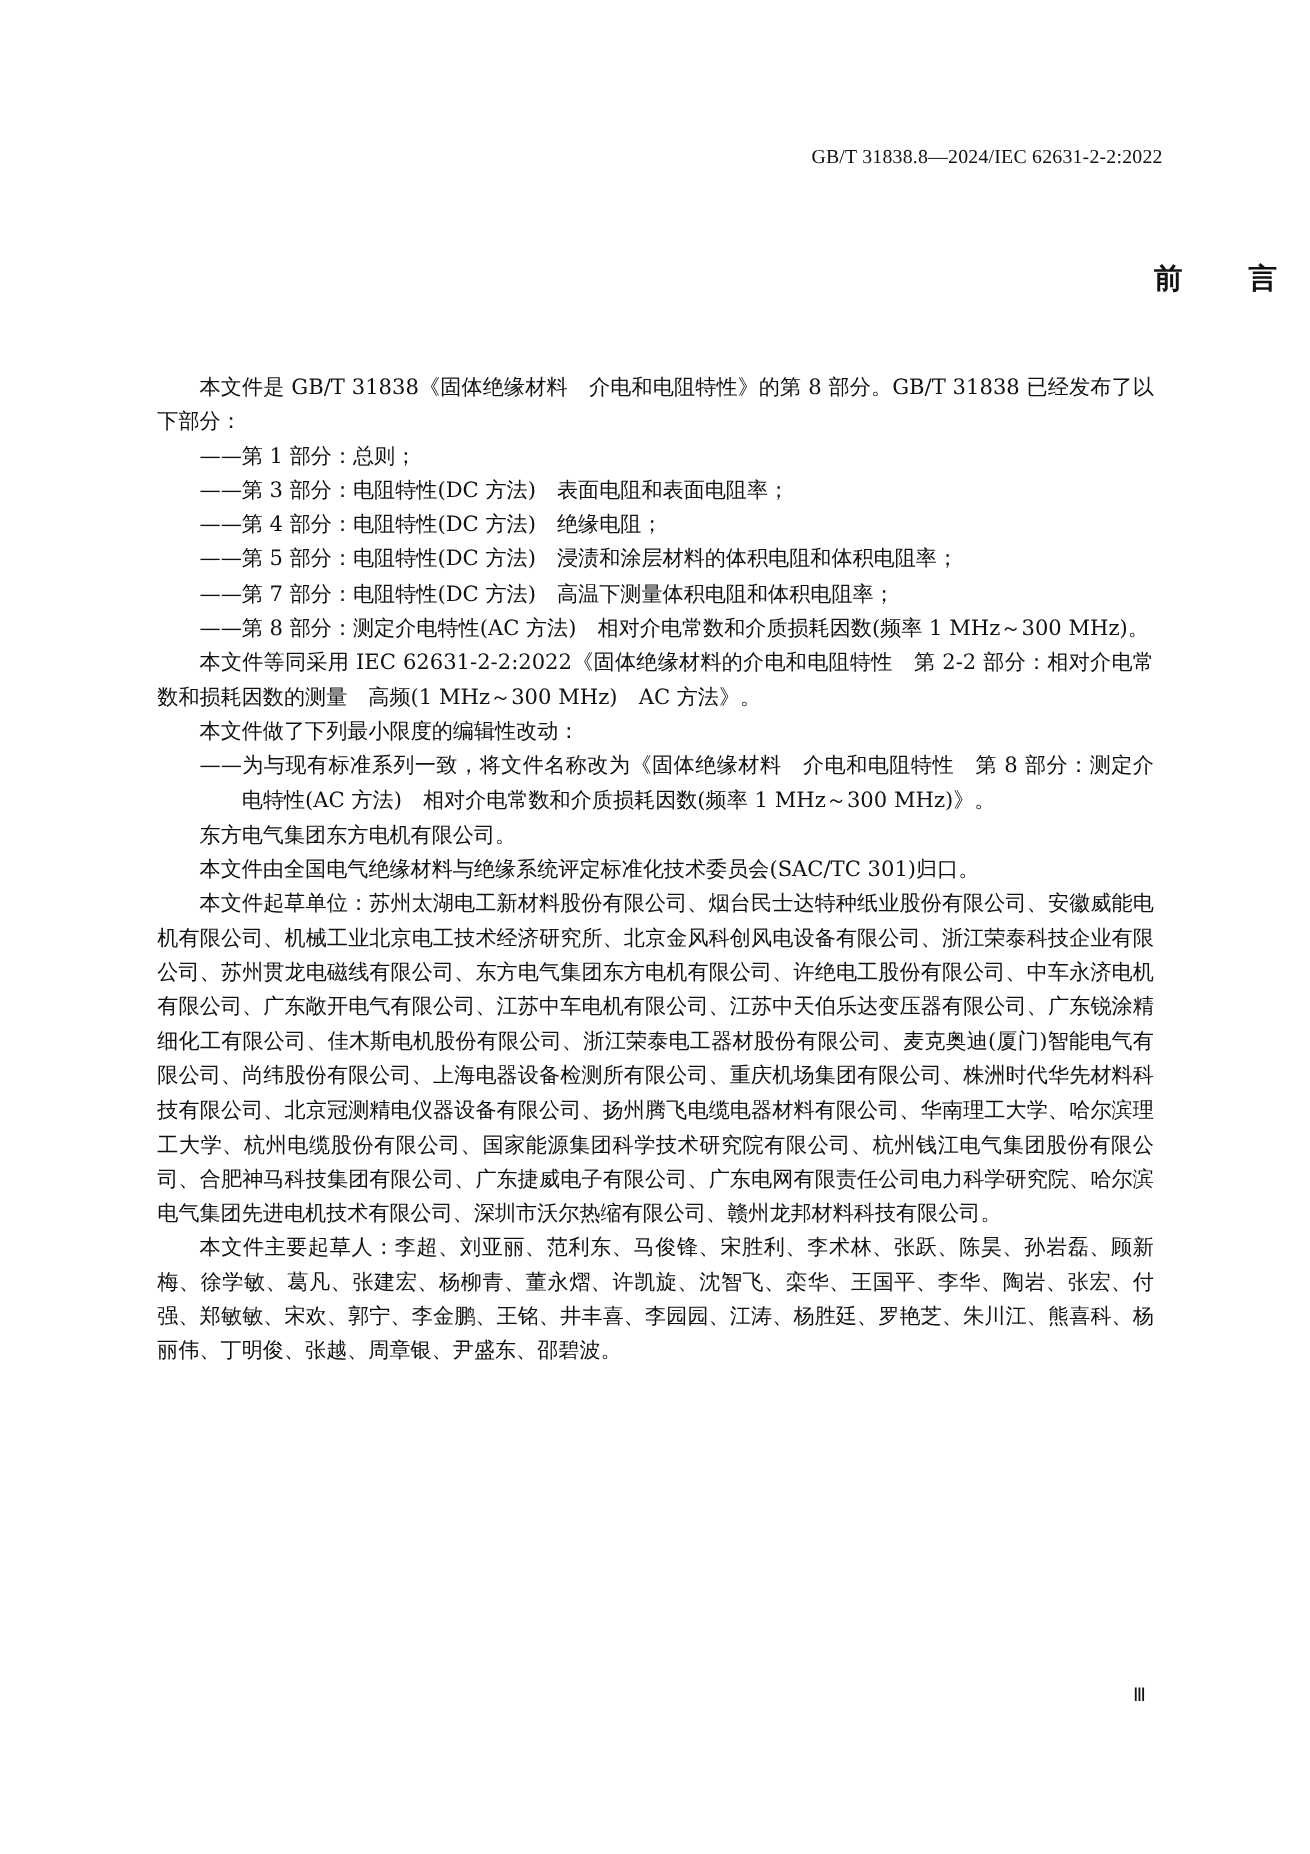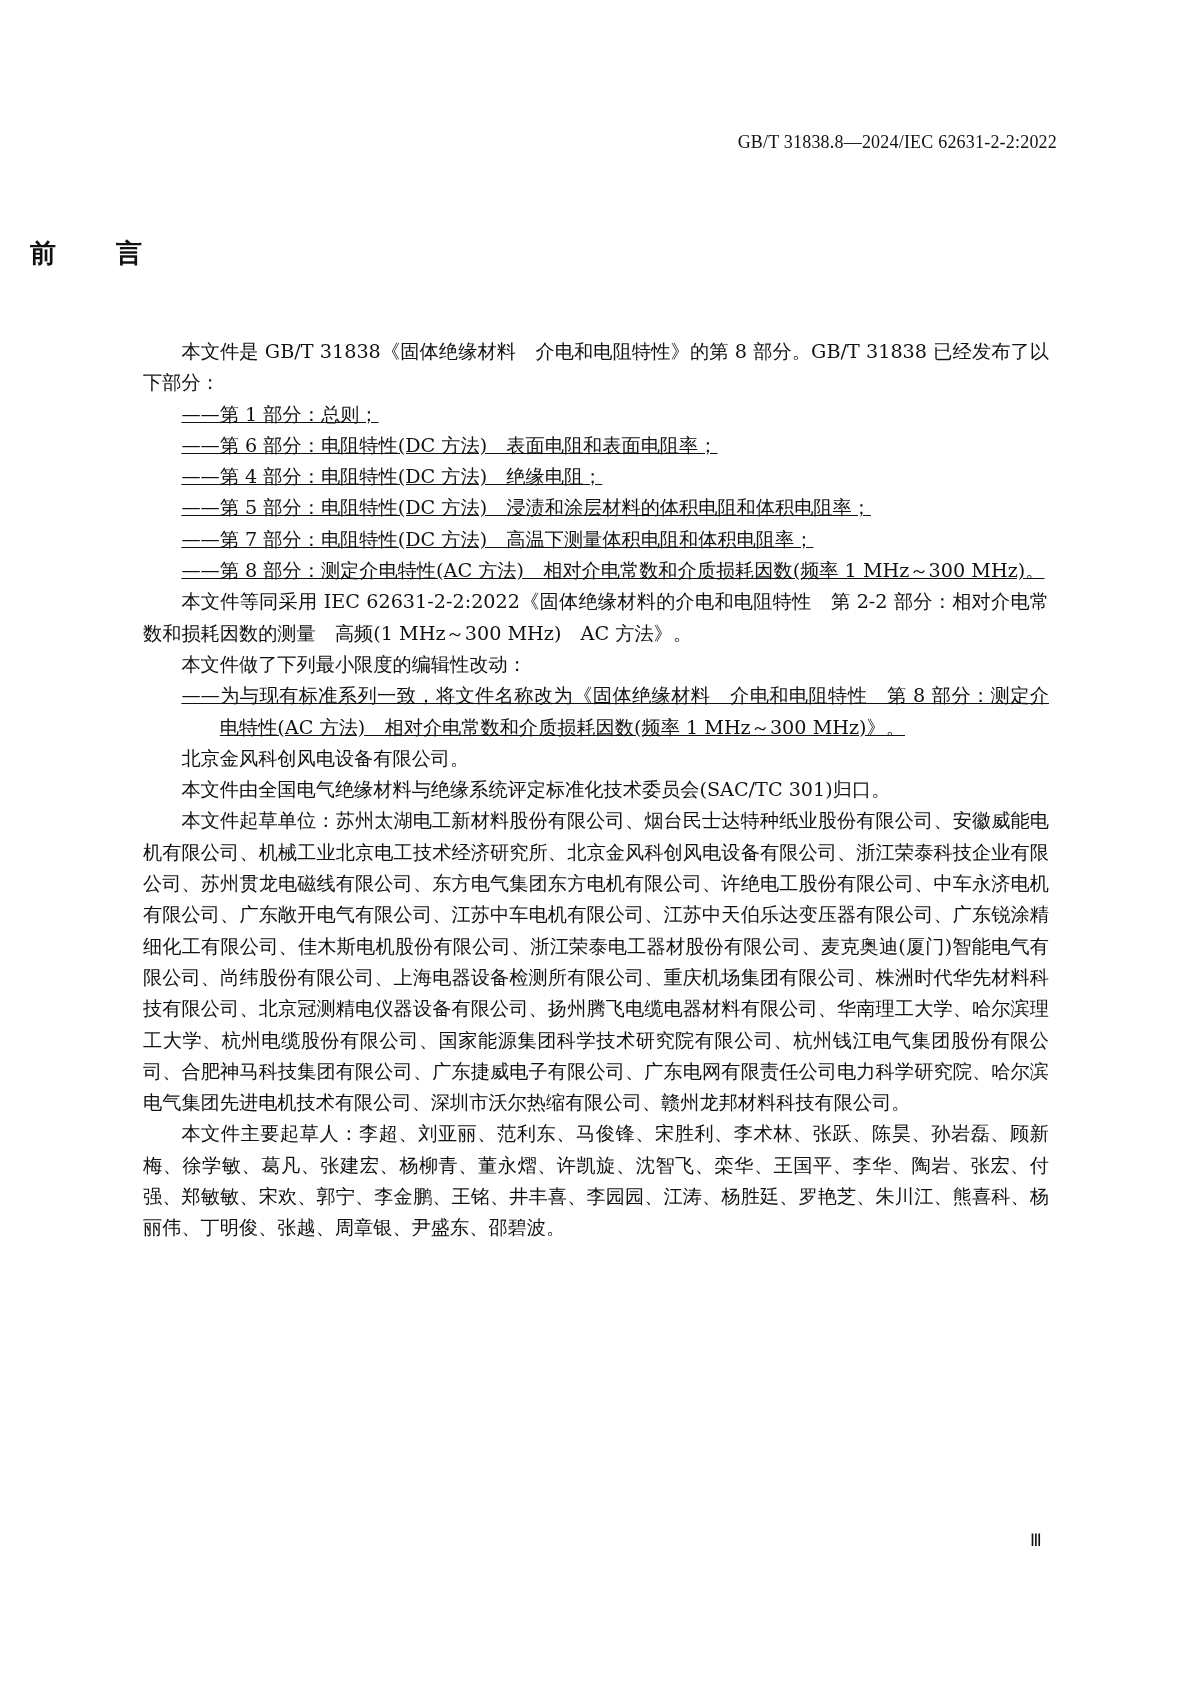--- a/index.html
+++ b/index.html
@@ -1,49 +1,49 @@
 <!DOCTYPE html>
 <html><head>
 <meta charset="utf-8">
 <style>
   html, body { margin: 0; padding: 0; background: #ffffff; }
   body { width: 1191px; height: 1685px; position: relative; overflow: hidden;
          font-family: "DejaVu Serif", "Liberation Serif", serif; color: #111; }
   .header { position: absolute; top: 132px; right: 134px; font-size: 18px;
             font-family: "Liberation Serif", serif; letter-spacing: 0.2px; margin-left: 44px; }
-  .title { position: absolute; top: 236px; left: 0; width: 1191px; text-align: left;
+  .title { position: absolute; top: 236px; left: 0; width: 1191px; text-align: right;
            font-size: 26px; font-weight: bold; font-family: "DejaVu Sans", sans-serif; }
   .title span { display: inline-block; margin: 0 30px; }
   .content { position: absolute; top: 336px; left: 143px; width: 906px;
              font-size: 19.2px; line-height: 31.3px; text-align: justify; }
   .p { text-indent: 2em; margin: 0; }
-  .li { margin: 0; padding-left: 2em; text-indent: 0; text-decoration: underline; }
+  .li { margin: 0; padding-left: 2em; text-indent: 0; }
   .li.hang { padding-left: 4em; text-indent: -2em; }
   .pagenum { position: absolute; top: 1530px; left: 1030px; font-size: 17px;
              font-family: "Liberation Serif", serif; }
 </style>
 </head>
 <body>
 
 <div class="header">GB/T 31838.8—2024/IEC 62631-2-2:2022</div>
 
 <div class="title">
   <span>前</span><span>言</span>
 </div>
 
 <div class="content">
   <p class="p">本文件是 GB/T 31838《固体绝缘材料　介电和电阻特性》的第 8 部分。GB/T 31838 已经发布了以下部分：</p>
   <p class="li">——第 1 部分：总则；</p>
-  <p class="li">——第 6 部分：电阻特性(DC 方法)　表面电阻和表面电阻率；</p>
+  <p class="li">——第 3 部分：电阻特性(DC 方法)　表面电阻和表面电阻率；</p>
   <p class="li">——第 4 部分：电阻特性(DC 方法)　绝缘电阻；</p>
   <p class="li">——第 5 部分：电阻特性(DC 方法)　浸渍和涂层材料的体积电阻和体积电阻率；</p>
   <p class="li">——第 7 部分：电阻特性(DC 方法)　高温下测量体积电阻和体积电阻率；</p>
   <p class="li">——第 8 部分：测定介电特性(AC 方法)　相对介电常数和介质损耗因数(频率 1 MHz～300 MHz)。</p>
   <p class="p">本文件等同采用 IEC 62631-2-2:2022《固体绝缘材料的介电和电阻特性　第 2-2 部分：相对介电常数和损耗因数的测量　高频(1 MHz～300 MHz)　AC 方法》。</p>
   <p class="p">本文件做了下列最小限度的编辑性改动：</p>
   <p class="li hang">——为与现有标准系列一致，将文件名称改为《固体绝缘材料　介电和电阻特性　第 8 部分：测定介电特性(AC 方法)　相对介电常数和介质损耗因数(频率 1 MHz～300 MHz)》。</p>
-  <p class="p">北京金风科创风电设备有限公司。</p>
+  <p class="p">东方电气集团东方电机有限公司。</p>
   <p class="p">本文件由全国电气绝缘材料与绝缘系统评定标准化技术委员会(SAC/TC 301)归口。</p>
   <p class="p">本文件起草单位：苏州太湖电工新材料股份有限公司、烟台民士达特种纸业股份有限公司、安徽威能电机有限公司、机械工业北京电工技术经济研究所、北京金风科创风电设备有限公司、浙江荣泰科技企业有限公司、苏州贯龙电磁线有限公司、东方电气集团东方电机有限公司、许绝电工股份有限公司、中车永济电机有限公司、广东敞开电气有限公司、江苏中车电机有限公司、江苏中天伯乐达变压器有限公司、广东锐涂精细化工有限公司、佳木斯电机股份有限公司、浙江荣泰电工器材股份有限公司、麦克奥迪(厦门)智能电气有限公司、尚纬股份有限公司、上海电器设备检测所有限公司、重庆机场集团有限公司、株洲时代华先材料科技有限公司、北京冠测精电仪器设备有限公司、扬州腾飞电缆电器材料有限公司、华南理工大学、哈尔滨理工大学、杭州电缆股份有限公司、国家能源集团科学技术研究院有限公司、杭州钱江电气集团股份有限公司、合肥神马科技集团有限公司、广东捷威电子有限公司、广东电网有限责任公司电力科学研究院、哈尔滨电气集团先进电机技术有限公司、深圳市沃尔热缩有限公司、赣州龙邦材料科技有限公司。</p>
   <p class="p">本文件主要起草人：李超、刘亚丽、范利东、马俊锋、宋胜利、李术林、张跃、陈昊、孙岩磊、顾新梅、徐学敏、葛凡、张建宏、杨柳青、董永熠、许凯旋、沈智飞、栾华、王国平、李华、陶岩、张宏、付强、郑敏敏、宋欢、郭宁、李金鹏、王铭、井丰喜、李园园、江涛、杨胜廷、罗艳芝、朱川江、熊喜科、杨丽伟、丁明俊、张越、周章银、尹盛东、邵碧波。</p>
 </div>
 
 <div class="pagenum">Ⅲ</div>
 
 </body></html>

